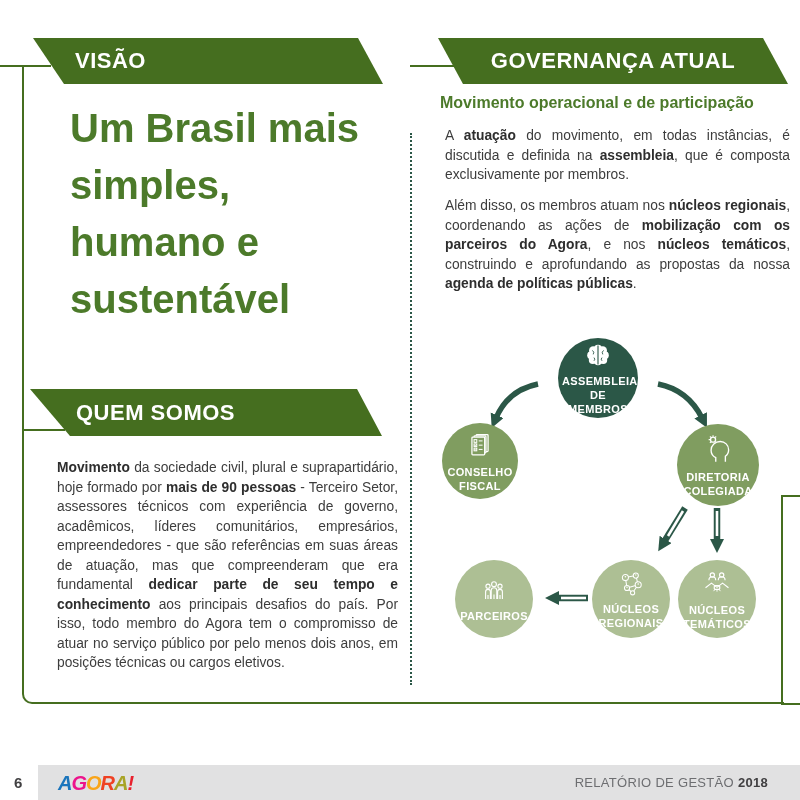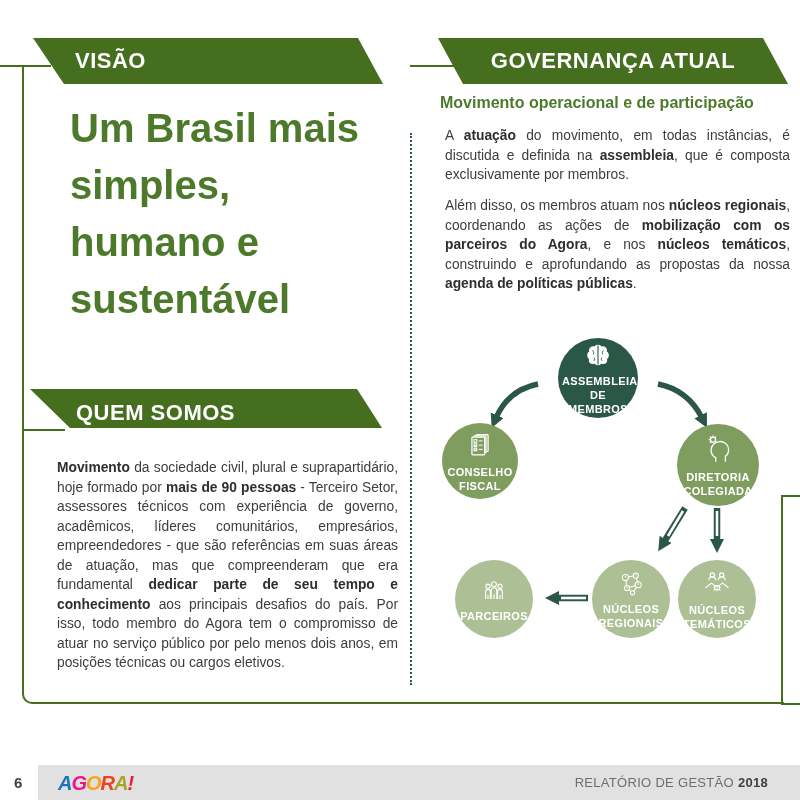--- a/index.html
+++ b/index.html
@@ -14,21 +14,21 @@
                border-left:2px solid #456e1f;border-top:2px solid #456e1f;z-index:1;}
   .right-stub{position:absolute;left:781px;top:703px;width:19px;height:2px;background:#456e1f;z-index:1;}
   .divider{position:absolute;left:410px;top:133px;height:552px;width:0;
            border-left:2px dotted #2b5747;z-index:1;}
   
   .banner{position:absolute;height:46px;background:#456e1f;z-index:2;
           color:#fff;font-weight:bold;font-size:22px;letter-spacing:.5px;line-height:46px;}
   .banner-visao{left:33px;top:38px;width:350px;padding-left:0;
      clip-path:polygon(0 0,325px 0,350px 100%,31px 100%);}
   .banner-visao span{margin-left:42px;}
-  .banner-quem{left:30px;top:389px;width:352px;height:39px;line-height:47px;
+  .banner-quem{left:30px;top:389px;width:352px;height:47px;line-height:47px;
      clip-path:polygon(0 0,327px 0,352px 100%,40px 100%);}
   .banner-quem span{margin-left:46px;}
   .banner-gov{left:438px;top:38px;width:350px;text-align:center;
      clip-path:polygon(0 0,325px 0,350px 100%,25px 100%);}
   
   .heading{position:absolute;left:70px;top:100px;width:312px;margin:0;
            font-size:40px;line-height:57px;font-weight:bold;color:#4c7a2a;z-index:2;}
   .subtitle{position:absolute;left:440px;top:94px;width:350px;margin:0;
             font-size:16px;font-weight:bold;color:#4c7a2a;z-index:2;}
   .body-par{position:absolute;margin:0;font-size:13.8px;line-height:19.5px;

